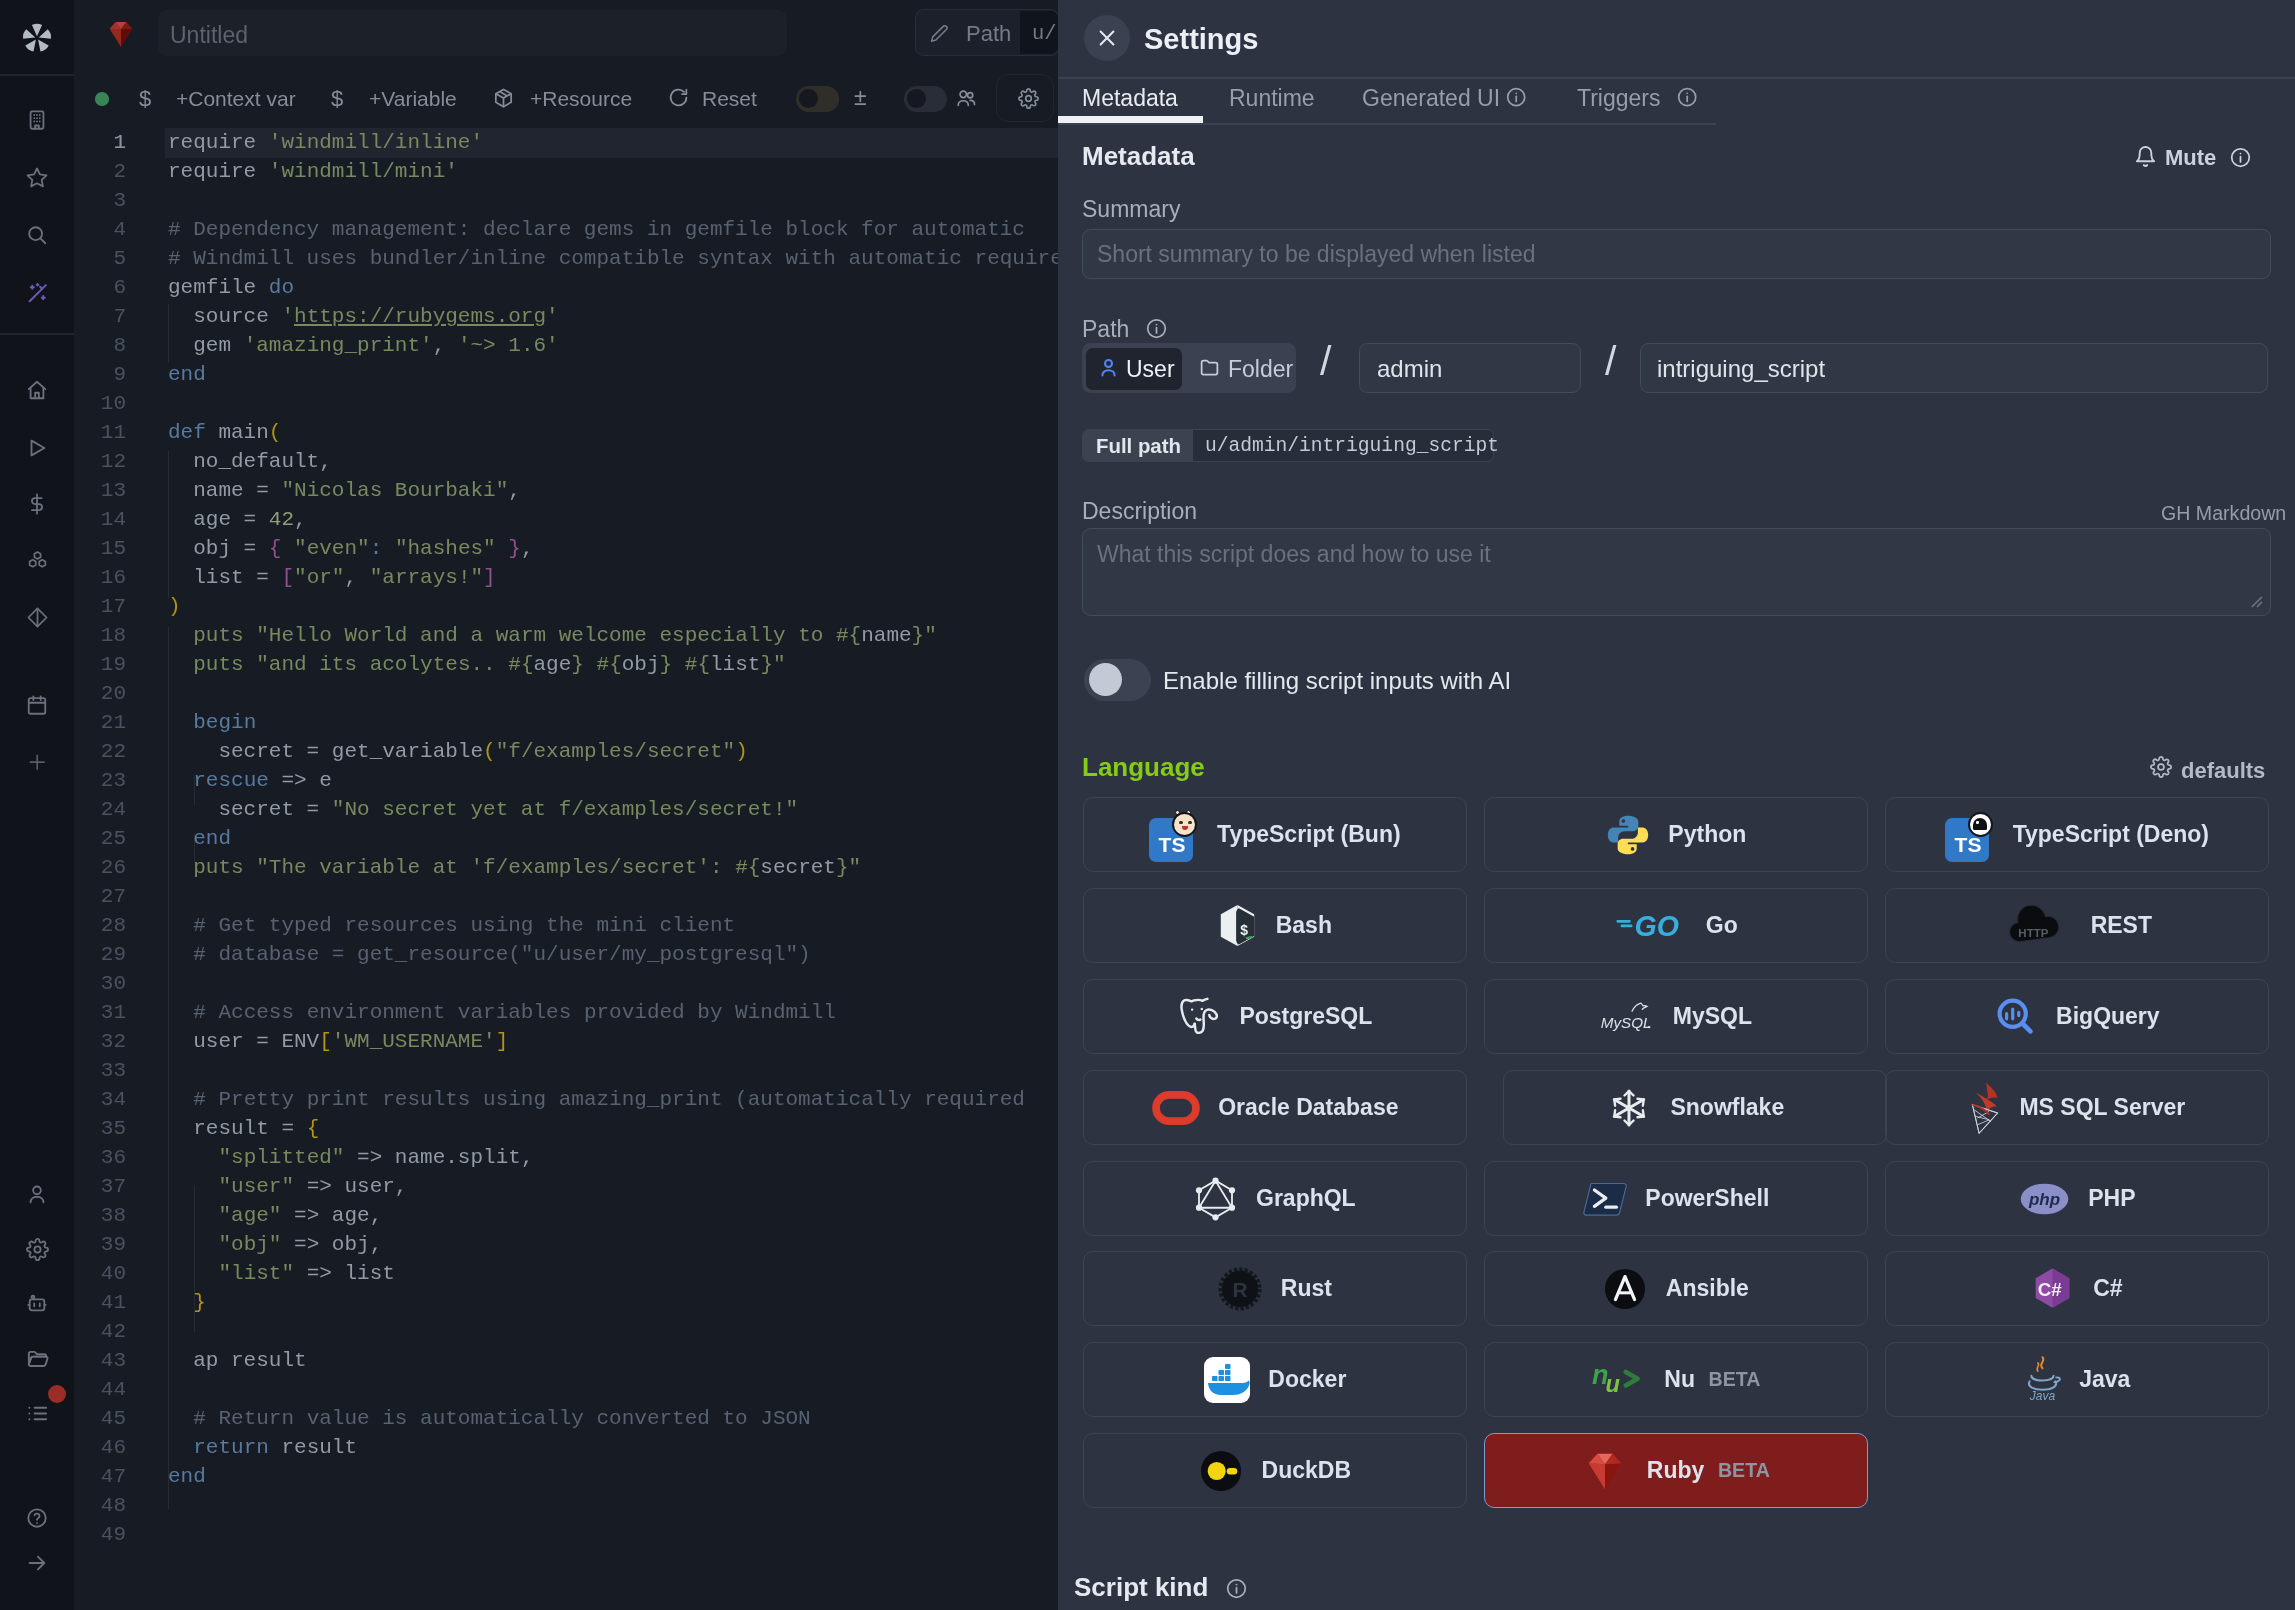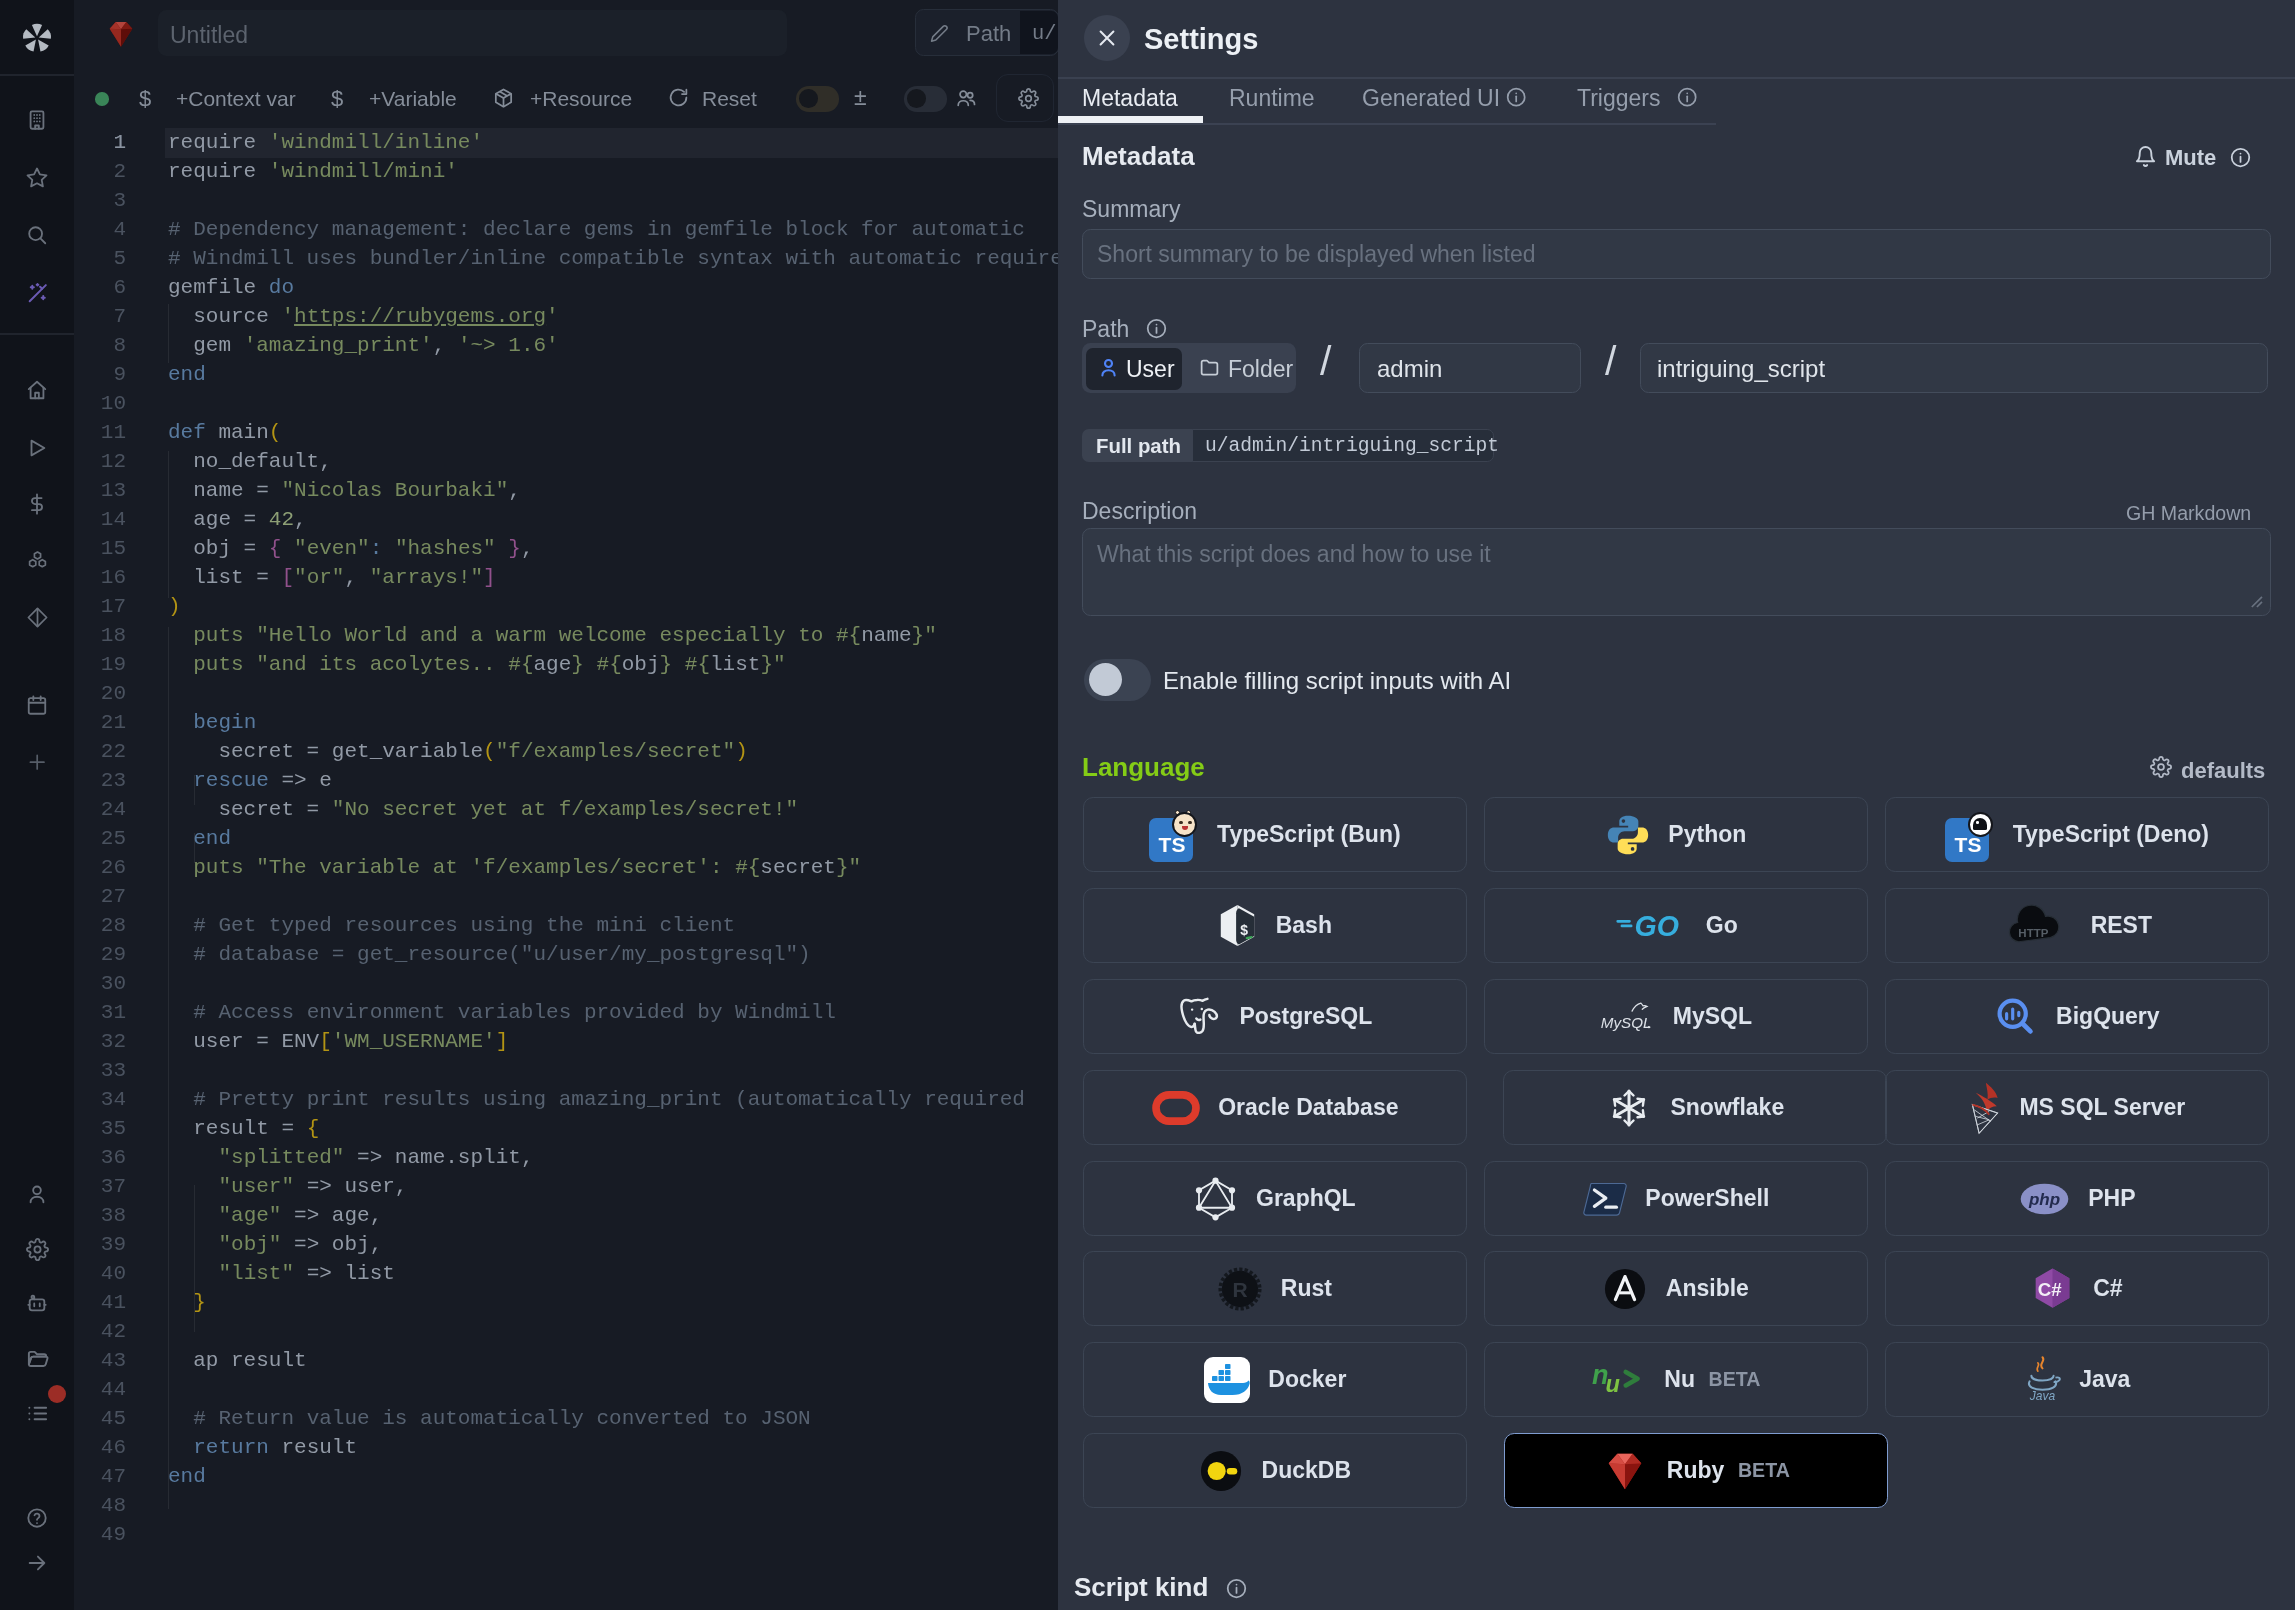--- a/index.html
+++ b/index.html
@@ -324,21 +324,21 @@
   <div class="abs" style="left:547px;top:338px;font-size:41px;font-weight:300;color:#d2d8e0">/</div>
   <div class="inp" style="left:582px;top:343px;width:628px;height:50px"></div>
   <div class="abs" style="left:599px;top:355px;font-size:24px;color:#dfe4ea">intriguing_script</div>
 
   <div class="abs" style="left:24px;top:429px;width:111px;height:33px;background:#3b4250;border-radius:6.8px 0 0 6.8px"></div>
   <div class="abs" style="left:38px;top:435px;font-size:20.4px;font-weight:bold;color:#e2e7ee">Full path</div>
   <div class="abs" style="left:134px;top:429px;width:302px;height:33px;background:#272e3a;border:0.9px solid #3b4250;border-radius:0 6.8px 6.8px 0"></div>
   <div class="abs" style="left:147px;top:435px;font-family:'Liberation Mono',monospace;font-size:19.6px;color:#c2cad6">u/admin/intriguing_script</div>
 
   <div class="abs lbl" style="left:24px;top:498px">Description</div>
-  <div class="abs" style="left:1068px;top:502px;font-size:19.6px;color:#949dab">GH Markdown</div>
+  <div class="abs" style="left:1103px;top:502px;font-size:19.6px;color:#949dab">GH Markdown</div>
   <div class="inp" style="left:24px;top:528px;width:1189px;height:88px"></div>
   <div class="abs ph" style="left:39px;top:541px">What this script does and how to use it</div>
   <svg class="abs" style="left:1187px;top:590px" width="18.7" height="18.7" viewBox="0 0 22 22" stroke="#68717f" stroke-width="2">
       <path d="M20 8L8 20M20 14l-6 6"></path>
     </svg>
 
   <div class="abs" style="left:25.5px;top:659px;width:67px;height:42px;border-radius:21px;background:#3b4352"></div>
   <div class="abs" style="left:31px;top:663px;width:33px;height:33px;border-radius:50%;background:#c2cad6"></div>
   <div class="abs" style="left:105px;top:667px;font-size:24px;font-weight:500;color:#e4e9ef">Enable filling script inputs with AI</div>
 
@@ -552,21 +552,21 @@
     </div>
 
     <div class="btn-lang" style="left:25px;top:1433px">
       <svg width="44" height="44" viewBox="0 0 46 46">
         <circle cx="23" cy="23" r="21" fill="#0b0d11"></circle>
         <circle cx="18.5" cy="23" r="9.5" fill="#f2d50f"></circle>
         <rect x="29" y="19.8" width="11" height="6.8" rx="3.4" fill="#f2d50f"></rect>
       </svg>
       <span class="t">DuckDB</span>
     </div>
-    <div class="btn-lang" style="left:446px;top:1433px;background:#000000;border-color:#7f9cd0">
+    <div class="btn-lang" style="left:426px;top:1433px;background:#7f1d1d;border-color:#7f9cd0">
       <svg width="46" height="46" viewBox="0 0 24 24">
         <polygon points="3.5,8 8,3 16,3 20.5,8 12,21.5" fill="#9e1c16"></polygon>
         <polygon points="8,3 16,3 12,8.5" fill="#e8655c"></polygon>
         <polygon points="3.5,8 12,8.5 12,21.5" fill="#c73b32"></polygon>
         <polygon points="20.5,8 12,8.5 12,21.5" fill="#8a140f"></polygon>
         <polygon points="3.5,8 8,3 12,8.5" fill="#d64c43"></polygon>
         <polygon points="16,3 20.5,8 12,8.5" fill="#b02a22"></polygon>
       </svg>
       <span class="t">Ruby</span>
         <span class="beta">BETA</span>

